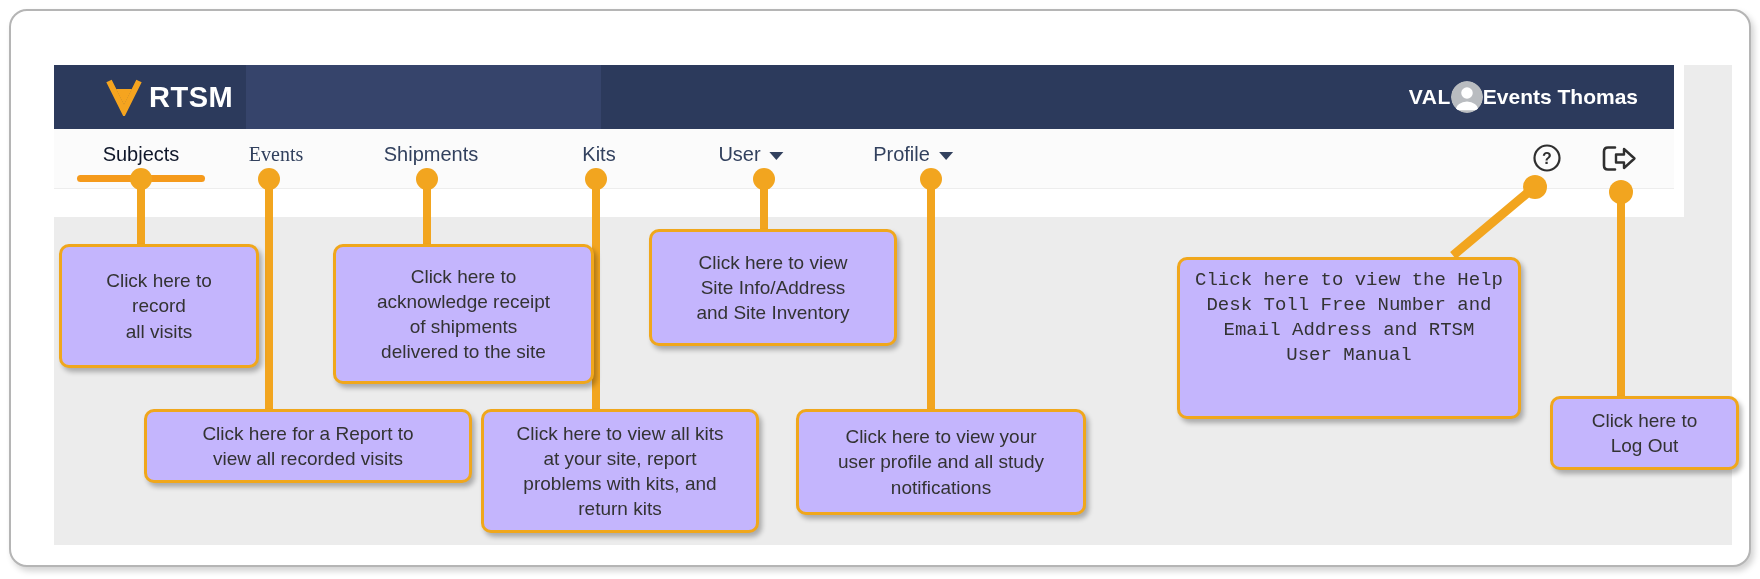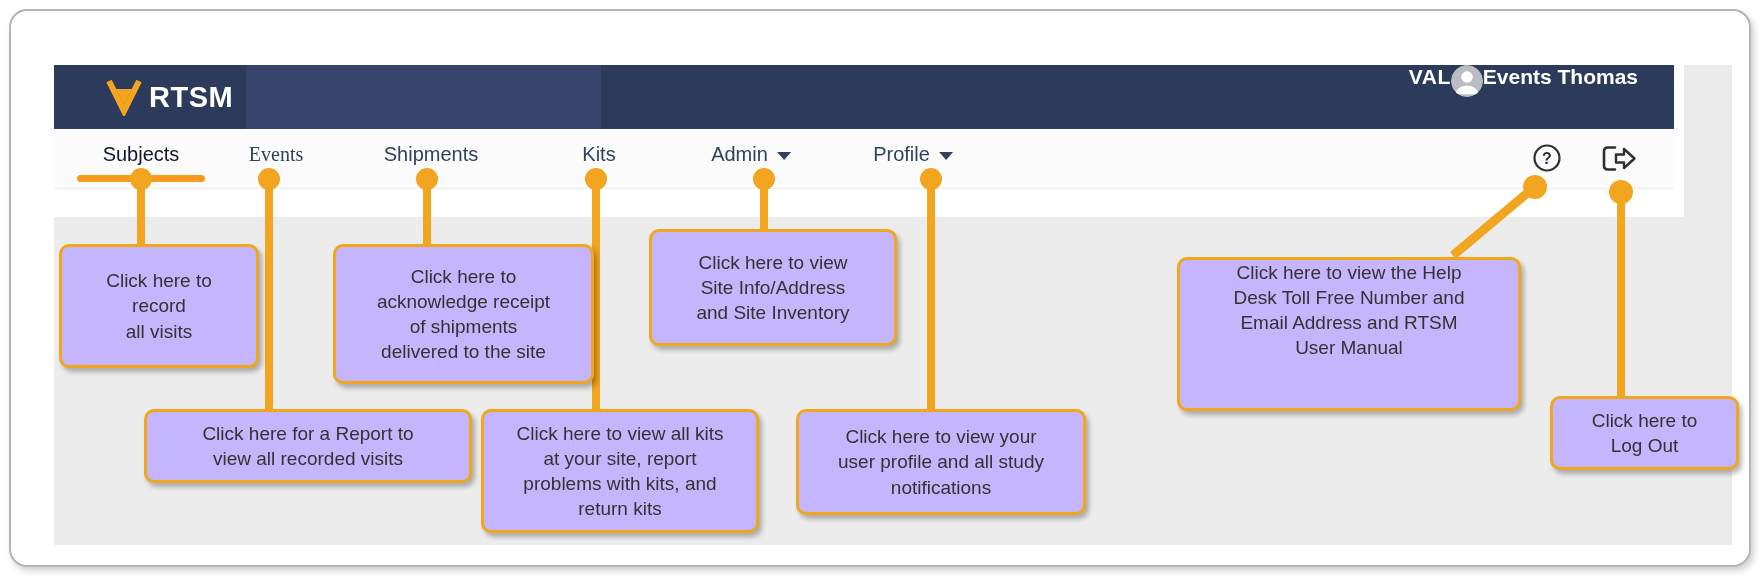--- a/index.html
+++ b/index.html
@@ -10,21 +10,21 @@
   .frame{
     position:absolute;left:9px;top:9px;width:1738px;height:554px;
     border:2px solid #b5b5b5;border-radius:18px;background:#ffffff;
     box-shadow:3px 4px 6px rgba(0,0,0,.18);
   }
   .base{position:absolute;left:43px;top:54px;width:1678px;height:480px;background:#ececec;}
   .topbar{position:absolute;left:43px;top:54px;width:1620px;height:64px;background:#2c3a5c;z-index:1;}
   .topbar-panel{position:absolute;left:192px;top:0;width:355px;height:64px;background:#36446b;}
   .brand{position:absolute;left:52px;top:0;height:64px;display:flex;align-items:center;gap:7px;}
   .brand-text{color:#ffffff;font-size:29px;font-weight:700;letter-spacing:.5px;}
-  .userbox{position:absolute;right:36px;top:0;height:64px;display:flex;align-items:flex-start;z-index:2;}
+  .userbox{position:absolute;right:36px;top:0;height:64px;display:flex;align-items:center;z-index:2;}
   .env{color:#ffffff;font-size:21px;font-weight:700;letter-spacing:.5px;}
   .uname{color:#ffffff;font-size:21px;font-weight:700;}
   .avatar{width:32px;height:32px;border-radius:50%;overflow:hidden;display:block;}
   .navbar{position:absolute;left:43px;top:118px;width:1620px;height:59px;background:#fbfbfb;border-bottom:1px solid #ededed;z-index:1;}
   .navband{position:absolute;left:43px;top:178px;width:1620px;height:28px;background:#ffffff;}
   .whitegap{position:absolute;left:1663px;top:54px;width:10px;height:152px;background:#ffffff;z-index:1;}
   .navitem{
     position:absolute;top:132px;transform:translateX(-50%);
     font-size:20px;color:#32415e;white-space:nowrap;cursor:pointer;z-index:2;
     display:flex;align-items:center;gap:9px;
@@ -36,21 +36,21 @@
   .dot{position:absolute;width:22px;height:22px;border-radius:50%;background:#f2a51f;z-index:4;}
   .dot.big{width:24px;height:24px;}
   .vline{position:absolute;width:8px;background:#f2a51f;z-index:3;}
   .dline{position:absolute;height:9px;background:#f2a51f;z-index:3;transform-origin:0 50%;}
   .co{
     position:absolute;background:#c4b5fd;border:3px solid #f0a71c;border-radius:10px;
     box-shadow:3px 4px 5px rgba(0,0,0,.28);z-index:5;
     display:flex;align-items:center;justify-content:center;text-align:center;
     white-space:pre-line;font-size:19px;line-height:1.32;color:#333333;padding:4px 6px;
   }
-  .co-top{align-items:flex-start;padding-top:0;}
+  .co-top{align-items:flex-start;padding-top:8px;font-family:Liberation Mono, monospace;}
 </style>
 </head>
 <body>
 
 <div class="frame">
   <div class="base"></div>
 
   <div class="topbar">
     <div class="topbar-panel"></div>
     <div class="brand">
@@ -86,21 +86,21 @@
   <div class="navitem" style="left:265px;font-family:Liberation Serif, serif;">
     <span>Events</span>
   </div>
   <div class="navitem" style="left:420px;">
     <span>Shipments</span>
   </div>
   <div class="navitem" style="left:588px;text-align:right;">
     <span>Kits</span>
   </div>
   <div class="navitem" style="left:740px;">
-    <span>Admin</span>
+    <span>User</span>
     <span class="caret"></span>
   </div>
   <div class="navitem" style="left:902px;">
     <span>Profile</span>
     <span class="caret"></span>
   </div>
 
   <div class="iconbtn" style="left:1521px;top:132px;width:30px;height:30px;">
     <span style="display:block;">
       <svg width="30" height="30" viewBox="0 0 30 30">

